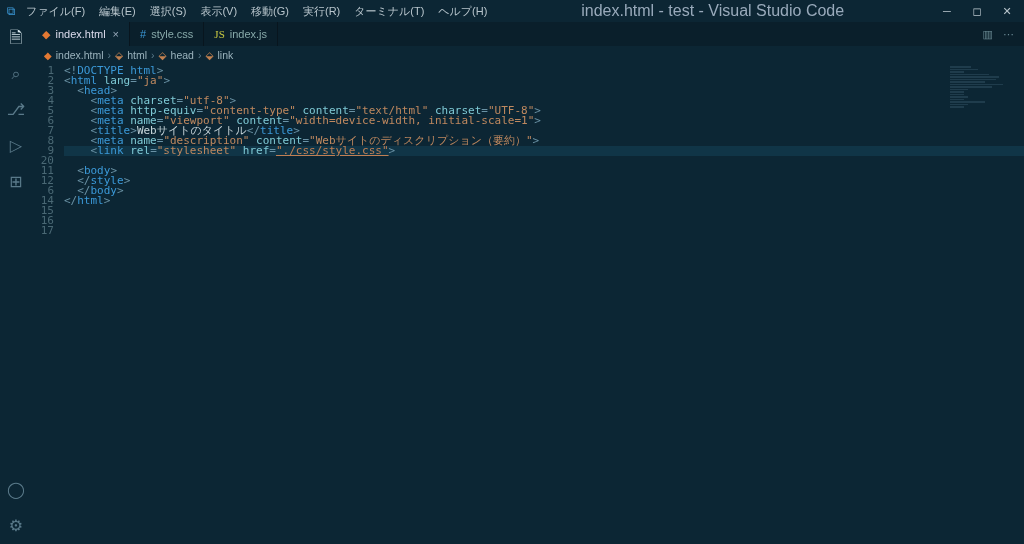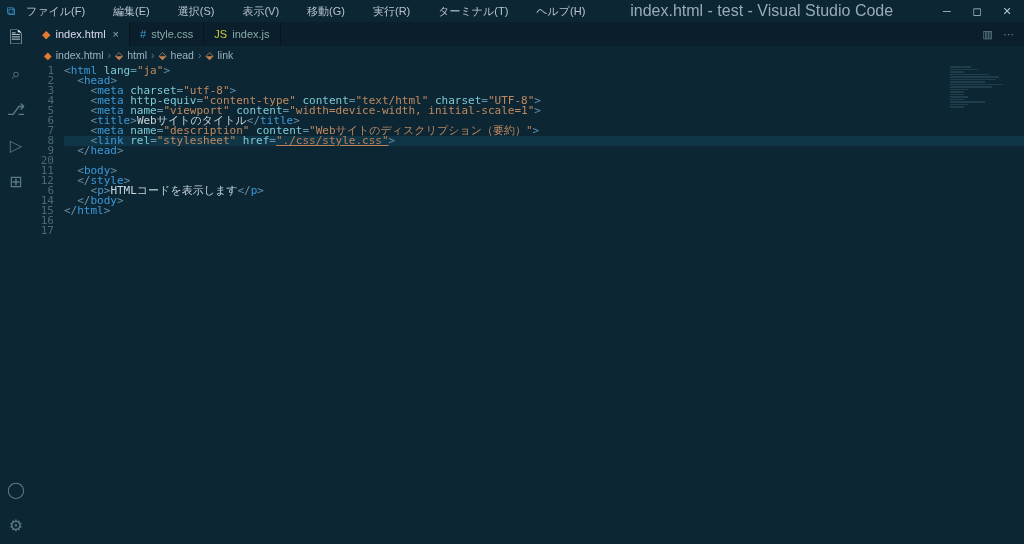--- a/index.html
+++ b/index.html
@@ -12,21 +12,21 @@
   overflow: hidden;
   display: flex; flex-direction: column;
 }
 .titlebar {
   height: 22px; background: #0c2634;
   display: flex; align-items: center;
   padding: 0 2px;
   color: #b8c5cc;
 }
 .titlebar .logo { width: 18px; text-align: center; color: #3b99d8; font-size: 12px; }
-.titlebar .menus { display: flex; gap: 16px; }
+.titlebar .menus { display: flex; gap: 2px; }
 .titlebar .menus span { padding: 2px 6px; cursor: default; }
 .titlebar .title { flex: 1; text-align: center; color: #9ab; font-size: 16px; }
 .titlebar .winctrl { display: flex; gap: 0; }
 .titlebar .winctrl div { width: 30px; text-align: center; font-size: 11px; }
 
 .body { flex: 1; display: flex; overflow: hidden; }
 .activitybar {
   width: 32px; background: #0c2634;
   display: flex; flex-direction: column; align-items: center;
   padding-top: 6px; gap: 16px;
@@ -45,21 +45,21 @@
   display: flex; align-items: center; gap: 5px;
   padding: 0 10px;
   background: #0a1f2b;
   color: #8aa; font-size: 11px;
   border-right: 1px solid #08151e;
 }
 .tab.active { background: #0c2634; color: #dde; }
 .tab .fi { font-size: 11px; }
 .tab .fi.html { color: #e37933; }
 .tab .fi.css { color: #3b99d8; }
-.tab .fi.js { color: #cbcb41; }
+.tab .fi.js { color: #cbcb41; font-family: Liberation Serif, serif; }
 .tab .close { color: #9ab; font-size: 11px; margin-left: 2px; }
 .tabsright { margin-left: auto; display:flex; align-items:center; gap:10px; padding:0 10px; color:#6a8a94;}
 .breadcrumbs {
   height: 18px; display: flex; align-items: center;
   padding-left: 12px; gap: 4px;
   background: #0c2634;
   color: #9bb3bd; font-size: 10.5px;
 }
 .breadcrumbs .bi { color: #e37933; font-size: 10px; }
 .breadcrumbs .sep { color: #5a7a8a; }
@@ -183,33 +183,32 @@
           <div>20</div>
           <div>11</div>
           <div>12</div>
           <div>6</div>
           <div>14</div>
           <div>15</div>
           <div>16</div>
           <div>17</div>
       </div>
       <div class="code">
+<div class="line"><span class="t-brk">&lt;!</span><span class="t-doctype">DOCTYPE html</span><span class="t-brk">&gt;</span></div>
 <div class="line"><span class="t-brk">&lt;</span><span class="t-tag">html</span> <span class="t-attr">lang</span><span class="t-brk">=</span><span class="t-str">"ja"</span><span class="t-brk">&gt;</span></div>
 <div class="line">  <span class="t-brk">&lt;</span><span class="t-tag">head</span><span class="t-brk">&gt;</span></div>
 <div class="line">    <span class="t-brk">&lt;</span><span class="t-tag">meta</span> <span class="t-attr">charset</span><span class="t-brk">=</span><span class="t-str">"utf-8"</span><span class="t-brk">&gt;</span></div>
 <div class="line">    <span class="t-brk">&lt;</span><span class="t-tag">meta</span> <span class="t-attr">http-equiv</span><span class="t-brk">=</span><span class="t-str">"content-type"</span> <span class="t-attr">content</span><span class="t-brk">=</span><span class="t-str">"text/html"</span> <span class="t-attr">charset</span><span class="t-brk">=</span><span class="t-str">"UTF-8"</span><span class="t-brk">&gt;</span></div>
 <div class="line">    <span class="t-brk">&lt;</span><span class="t-tag">meta</span> <span class="t-attr">name</span><span class="t-brk">=</span><span class="t-str">"viewport"</span> <span class="t-attr">content</span><span class="t-brk">=</span><span class="t-str">"width=device-width, initial-scale=1"</span><span class="t-brk">&gt;</span></div>
 <div class="line">    <span class="t-brk">&lt;</span><span class="t-tag">title</span><span class="t-brk">&gt;</span><span class="t-txt">Webサイトのタイトル</span><span class="t-brk">&lt;/</span><span class="t-tag">title</span><span class="t-brk">&gt;</span></div>
 <div class="line">    <span class="t-brk">&lt;</span><span class="t-tag">meta</span> <span class="t-attr">name</span><span class="t-brk">=</span><span class="t-str">"description"</span> <span class="t-attr">content</span><span class="t-brk">=</span><span class="t-str">"Webサイトのディスクリプション（要約）"</span><span class="t-brk">&gt;</span></div>
 <div class="line hl">    <span class="t-brk">&lt;</span><span class="t-tag">link</span> <span class="t-attr">rel</span><span class="t-brk">=</span><span class="t-str">"stylesheet"</span> <span class="t-attr">href</span><span class="t-brk">=</span><span class="t-str2">"./css/style.css"</span><span class="t-brk">&gt;</span></div>
-<div class="line">  <span class="t-brk">&lt;/</span><span class="t-tag">head</span><span class="t-brk">&gt;</span></div>
 <div class="line"></div>
 <div class="line">  <span class="t-brk">&lt;</span><span class="t-tag">body</span><span class="t-brk">&gt;</span></div>
 <div class="line">  <span class="t-brk">&lt;/</span><span class="t-tag">style</span><span class="t-brk">&gt;</span></div>
-<div class="line">    <span class="t-brk">&lt;</span><span class="t-tag">p</span><span class="t-brk">&gt;</span><span class="t-txt">HTMLコードを表示します</span><span class="t-brk">&lt;/</span><span class="t-tag">p</span><span class="t-brk">&gt;</span></div>
 <div class="line">  <span class="t-brk">&lt;/</span><span class="t-tag">body</span><span class="t-brk">&gt;</span></div>
 <div class="line"><span class="t-brk">&lt;/</span><span class="t-tag">html</span><span class="t-brk">&gt;</span></div>
       </div>
 
       <div class="minimap">
         <div style="width:30%"></div>
           <div style="width:40%"></div>
           <div style="width:20%"></div>
         <div style="width:55%"></div>
           <div style="width:70%"></div>

